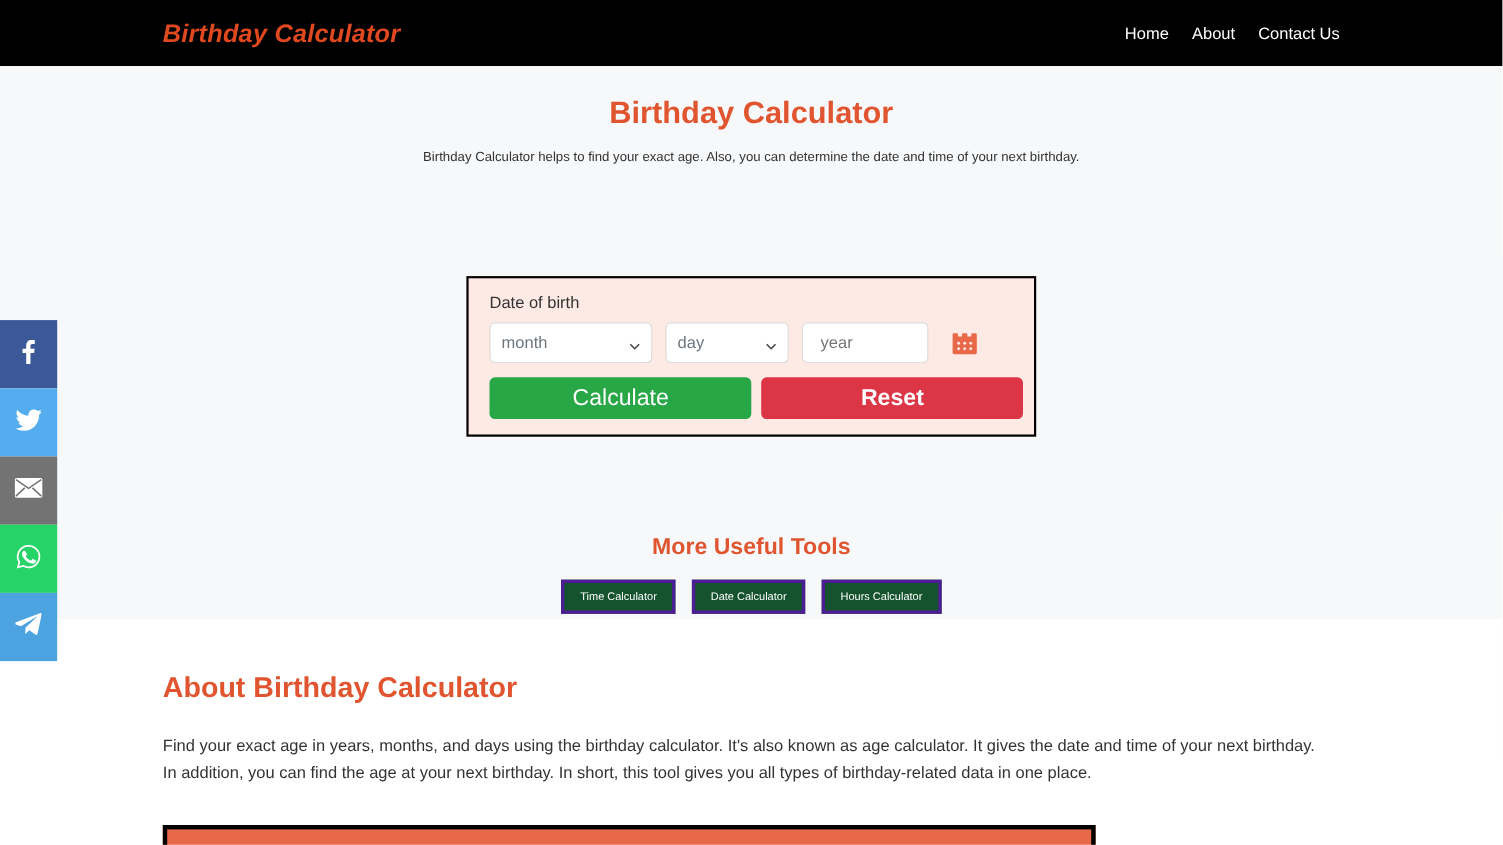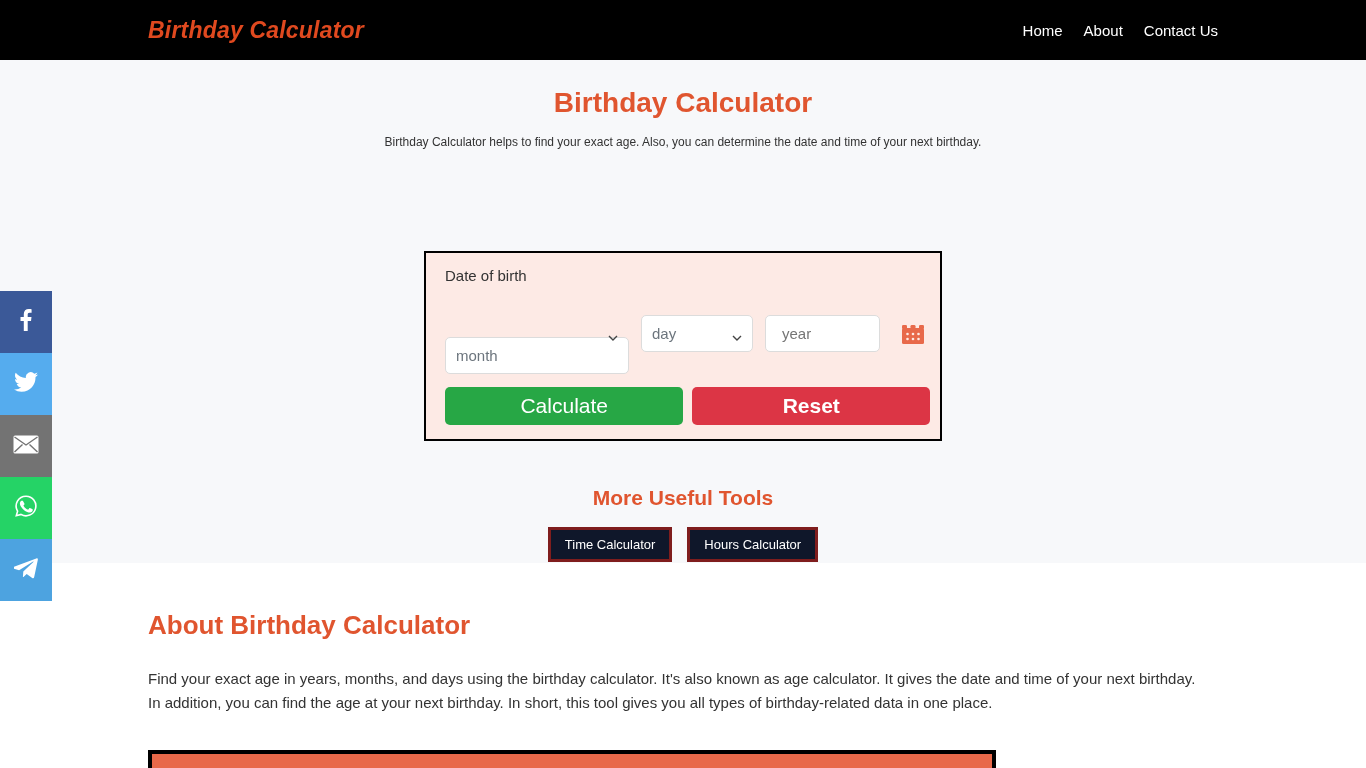--- a/index.html
+++ b/index.html
@@ -118,21 +118,21 @@
     color: #6c757d;
     font-family: "Liberation Sans", sans-serif;
     padding: 0 10px;
     outline: none;
   }
   .field-select {
     -webkit-appearance: none;
     appearance: none;
     padding-right: 30px;
   }
-  .w-month { width: 184px; margin-top: 44px; }
+  .w-month { width: 148px; }
   .w-day   { width: 112px; }
   .w-year  { width: 115px; padding-left: 16px; }
   .chevron {
     position: absolute;
     right: 11px;
     top: 50%;
     transform: translateY(-50%);
     pointer-events: none;
     width: 10px;
     height: 10px;
@@ -168,24 +168,24 @@
   }
   .tools-row {
     position: absolute;
     top: 467px;
     left: 0; right: 0;
     display: flex;
     justify-content: center;
     gap: 15px;
   }
   .tool-btn {
-    background: #0f172a;
-    border: 3px solid #7f1d1d;
+    background: #14532d;
+    border: 3px solid #4c1d95;
     color: #ffffff;
-    font-size: 13px;
+    font-size: 10px;
     font-family: "Liberation Sans", sans-serif;
     padding: 7px 14px;
     cursor: pointer;
     white-space: nowrap;
   }
 
   
   .about {
     background: #ffffff;
     padding-top: 47px;
@@ -312,20 +312,21 @@
     </div>
     <div class="btn-row">
       <button class="btn-calc">Calculate</button>
       <button class="btn-reset">Reset</button>
     </div>
   </div>
 
   <div class="tools-title">More Useful Tools</div>
   <div class="tools-row">
     <button class="tool-btn">Time Calculator</button>
+    <button class="tool-btn">Date Calculator</button>
     <button class="tool-btn">Hours Calculator</button>
   </div>
 </div>
 
 <div class="about">
   <div class="about-inner">
     <div class="about-title">About Birthday Calculator</div>
     <div class="about-text">Find your exact age in years, months, and days using the birthday calculator. It's also known as age calculator. It gives the date and time of your next birthday. In addition, you can find the age at your next birthday. In short, this tool gives you all types of birthday-related data in one place.</div>
     <div class="orange-box"></div>
   </div>

